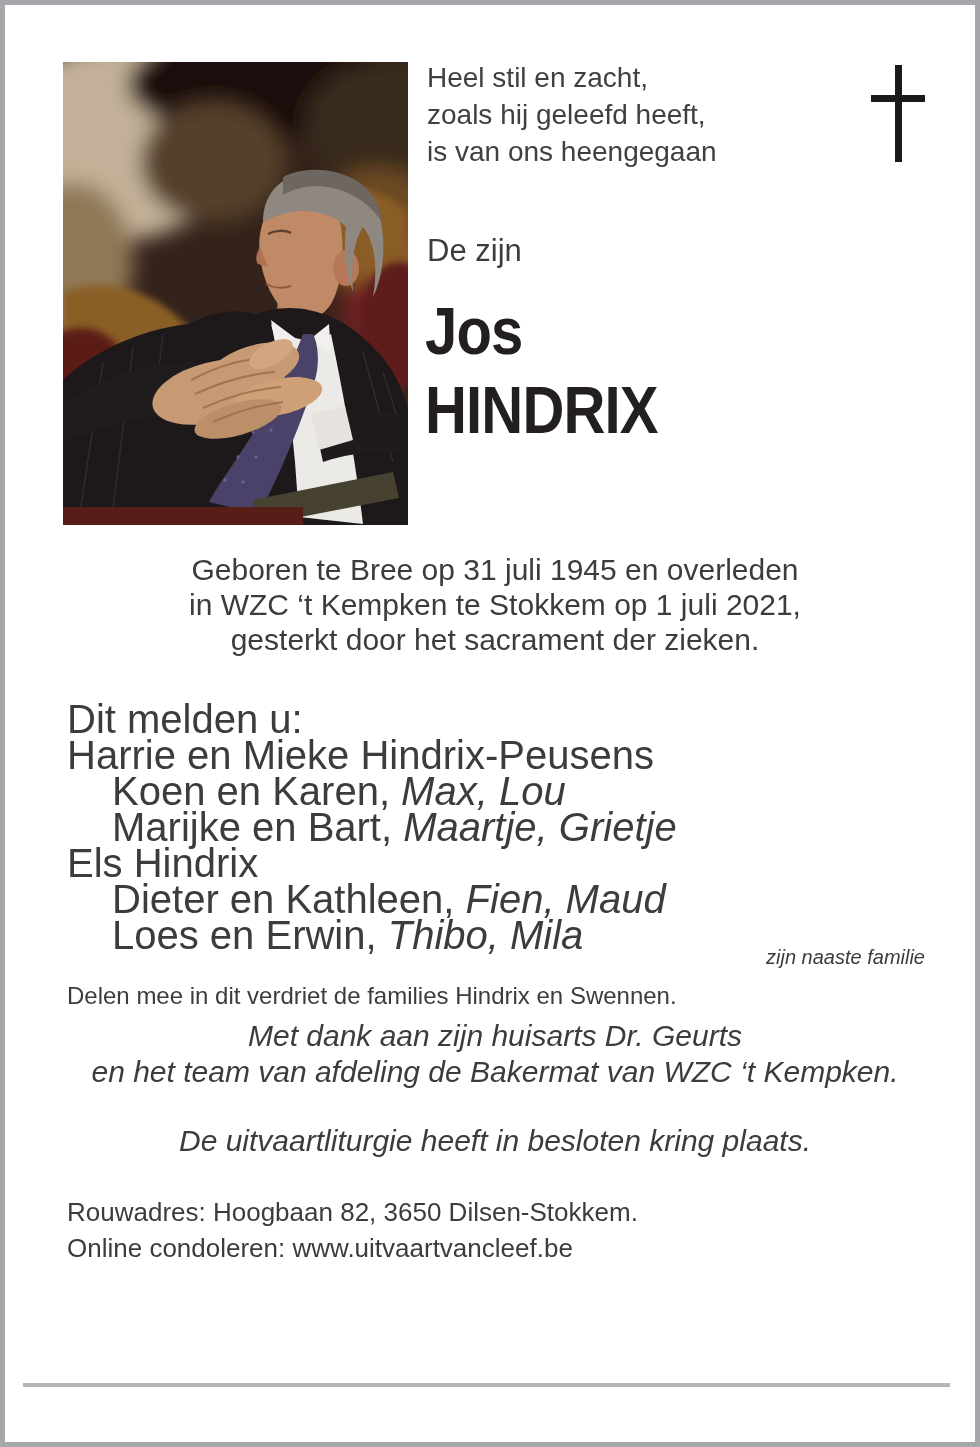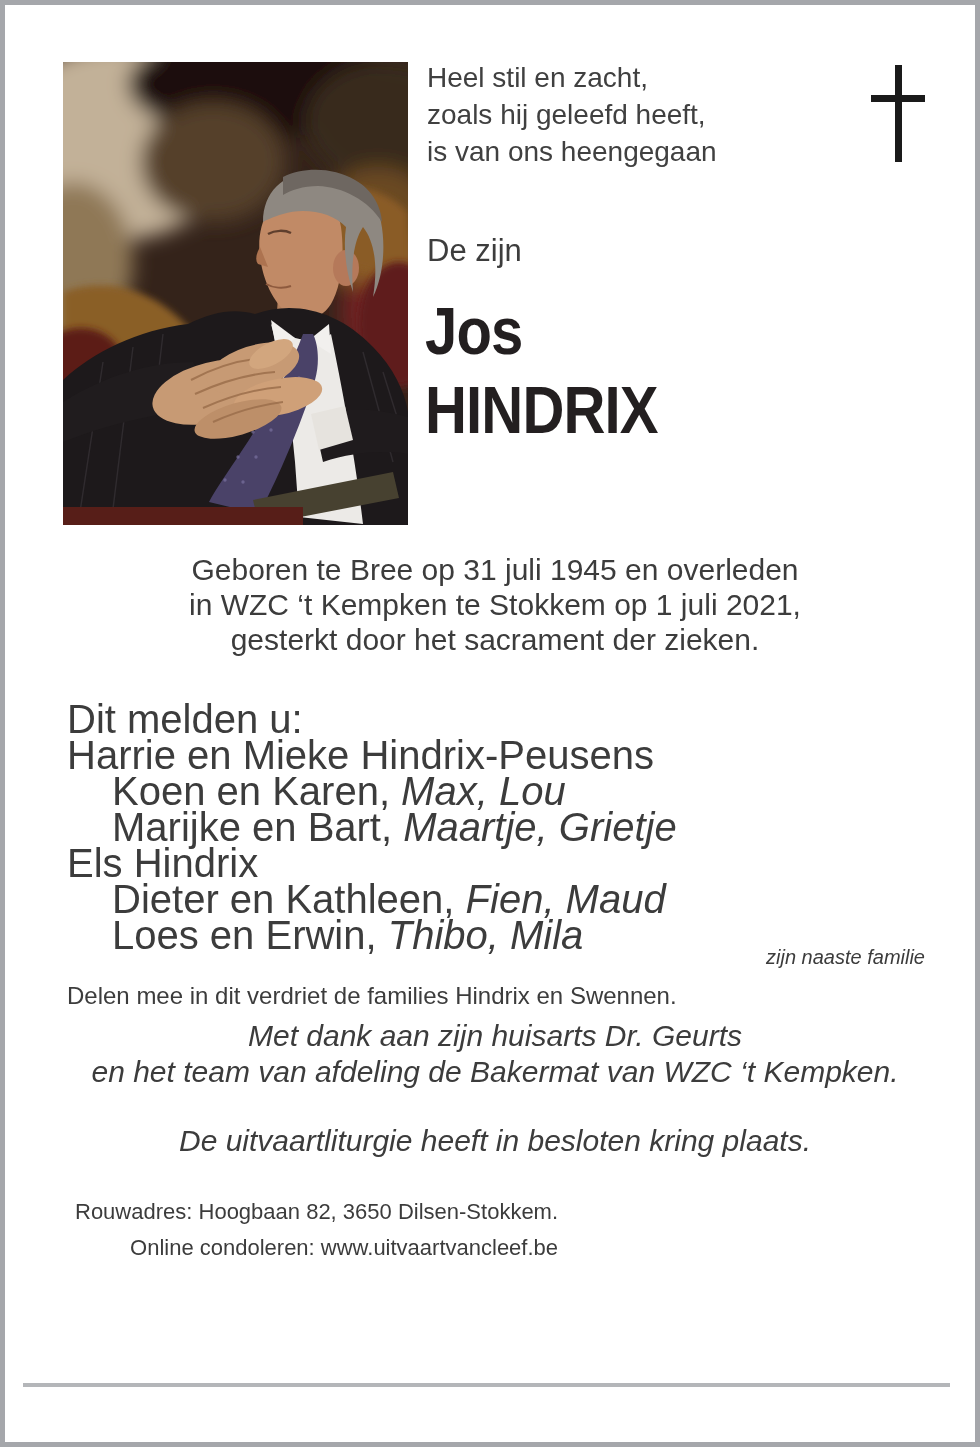--- a/index.html
+++ b/index.html
@@ -19,21 +19,21 @@
     left:420px;top:287px;font-size:66px;line-height:79px;font-weight:bold;
     color:#231f20;letter-spacing:-1px;transform:scaleX(0.88);transform-origin:0 0;white-space:nowrap;
   }
   .birth{left:0;top:547px;width:980px;text-align:center;font-size:30px;line-height:35px;color:#3c3c3c;}
   .announce{left:62px;top:696px;font-size:40px;line-height:36px;color:#3c3c3c;width:860px;}
   .announce .indent{padding-left:45px;}
   .naaste{left:0;top:941px;width:920px;text-align:right;font-size:20px;font-style:italic;color:#3c3c3c;}
   .delen{left:62px;top:977px;font-size:24px;color:#3c3c3c;}
   .thanks{left:0;top:1013px;width:980px;text-align:center;font-size:30px;line-height:36px;font-style:italic;color:#3c3c3c;}
   .liturgy{left:0;top:1119px;width:980px;text-align:center;font-size:30px;font-style:italic;color:#3c3c3c;}
-  .contact{left:70px;top:1189px;font-size:22px;line-height:36px;color:#3c3c3c;text-align:right;}
+  .contact{left:62px;top:1189px;font-size:26px;line-height:36px;color:#3c3c3c;}
   .notice{left:62px;top:1293px;font-size:30px;line-height:36px;color:#3c3c3c;}
   .footer-rule{left:18px;top:1378px;width:927px;height:4px;background:#b4b6b9;}
   .logo{left:255px;top:1464px;width:130px;}
   .logo-title{font-size:22px;font-weight:bold;color:#231f20;letter-spacing:-0.5px;white-space:nowrap;
     transform:scaleX(0.80);transform-origin:0 0;line-height:20px;}
   .logo-squares{display:flex;gap:1px;margin-top:1px;}
   .logo-squares .sq{width:13px;height:11px;}
   .logo-sub{display:flex;gap:8px;margin-top:2px;font-size:12px;font-weight:bold;white-space:nowrap;
     transform:scaleX(0.85);transform-origin:0 0;}
   .logo-sub .left{color:#8f2b8c;}

